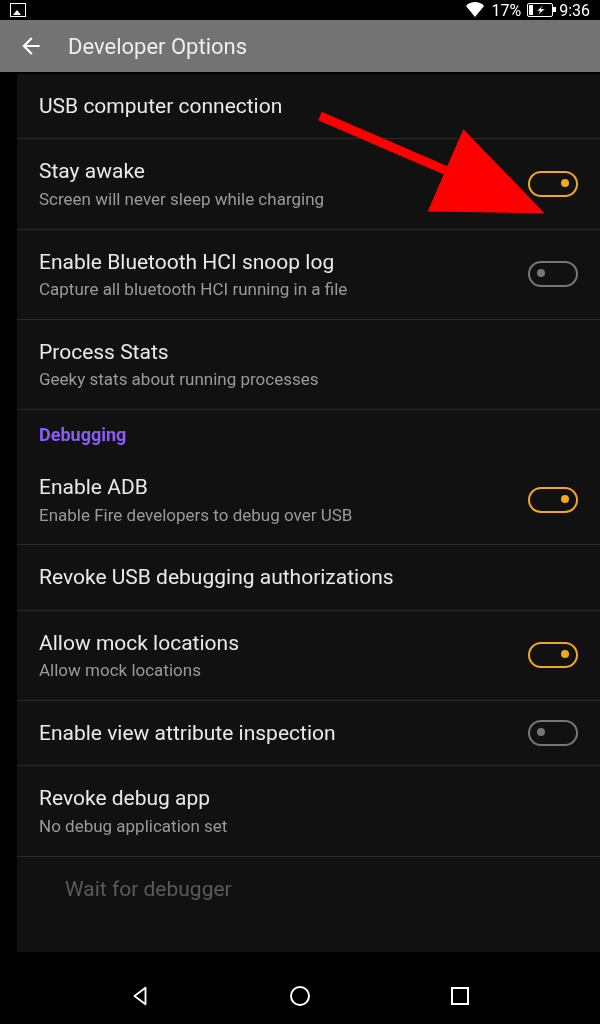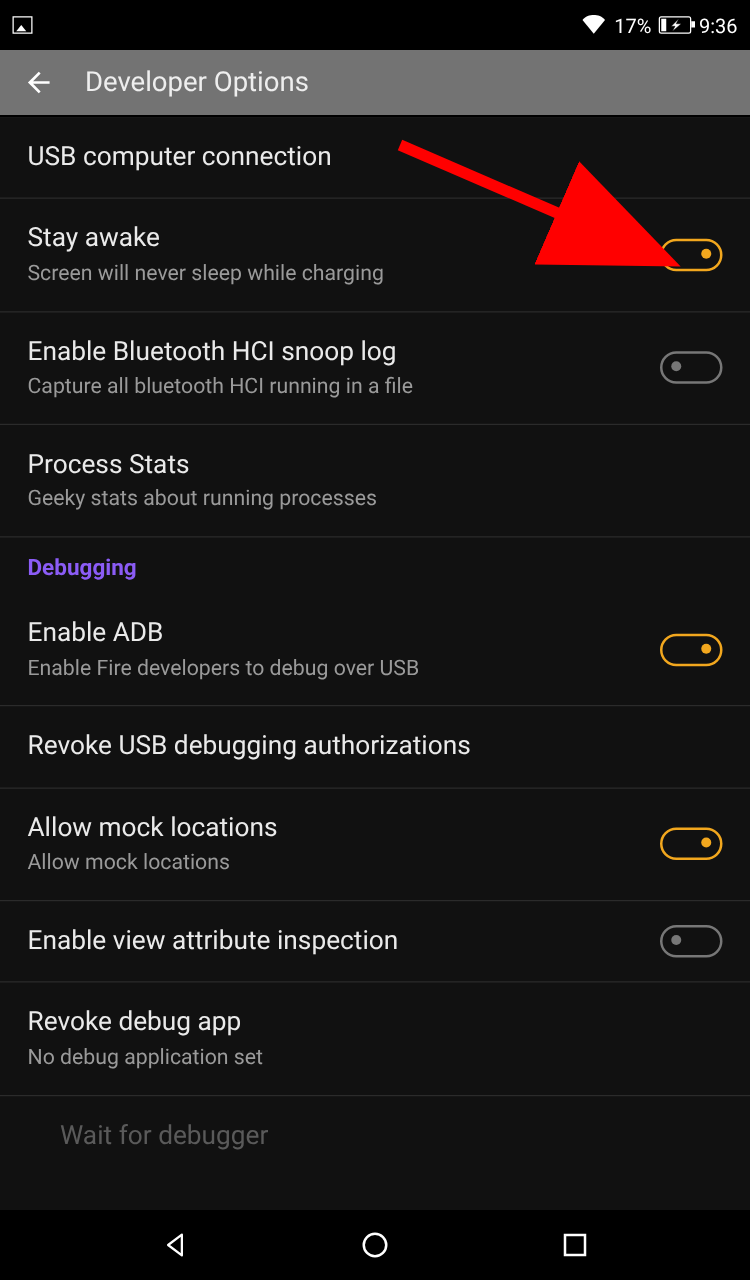--- a/index.html
+++ b/index.html
@@ -4,21 +4,21 @@
 <style>
   * { box-sizing: border-box; margin: 0; padding: 0; }
   html, body { width: 600px; height: 1024px; overflow: hidden; }
   body {
     background: #000;
     font-family: -apple-system, "Segoe UI", Roboto, Arial, sans-serif;
     color: #ddd;
     position: relative;
   }
   .status-bar {
-    height: 40px;
+    height: 20px;
     background: #000;
     display: flex;
     align-items: center;
     justify-content: space-between;
     padding: 0 10px;
     font-size: 16px;
     color: #fff;
     border-radius: 12px;
   }
   .status-left { display: flex; align-items: center; gap: 8px; }
@@ -55,20 +55,21 @@
   }
   .back-arrow {
     width: 26px; height: 26px; display: flex; align-items: center; justify-content: center;
     color: #fff;
   }
   .header-title { font-size: 22px; color: #eee; font-weight: 400; }
   .content {
     background: #111111;
     height: calc(1024px - 36px - 54px - 56px);
     overflow: hidden;
+    margin-left: 17px;
   }
   .row {
     padding: 18px 22px 18px 22px;
     border-bottom: 1px solid #2b2b2b;
     display: flex;
     align-items: center;
     justify-content: space-between;
     gap: 16px;
   }
   .row.no-border { border-bottom: none; padding-left: 48px; }

